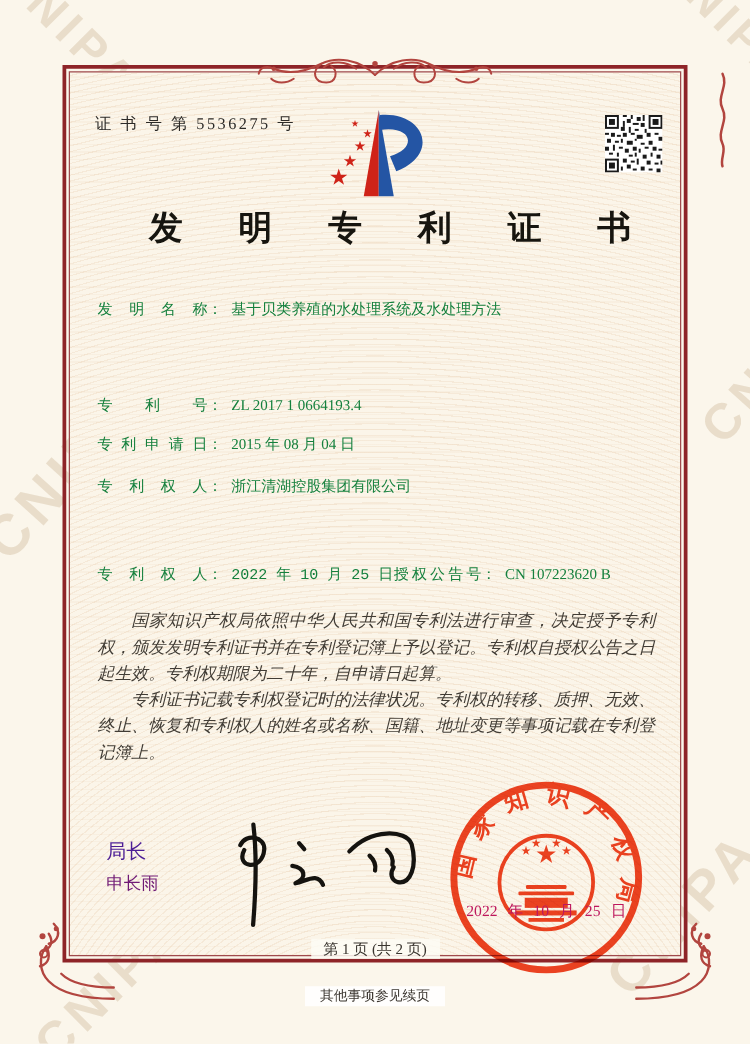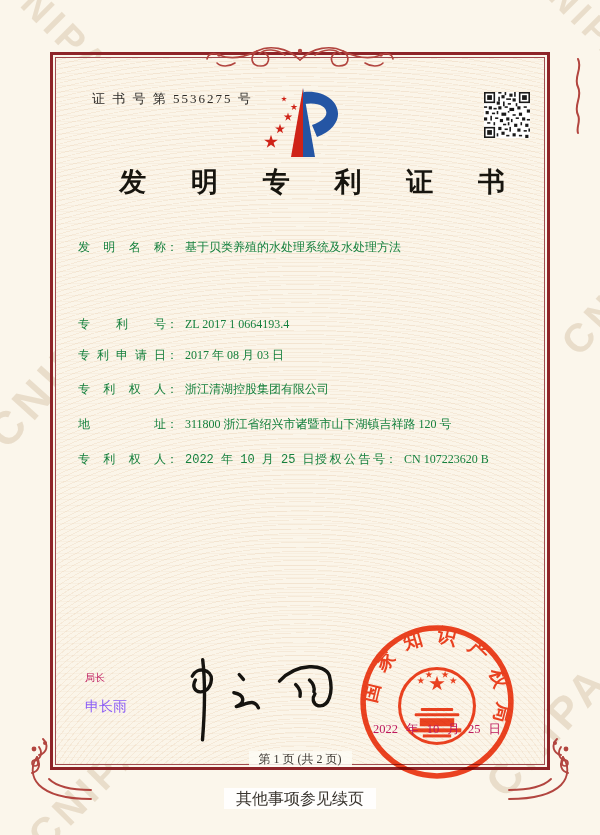--- a/index.html
+++ b/index.html
@@ -25,21 +25,21 @@
     background-color:#fbf5e9;
     background-image:
       repeating-radial-gradient(120% 75% at 50% 118%,
         rgba(198,130,66,0.10) 0 1px, transparent 1px 5px),
       repeating-linear-gradient(0deg,
         rgba(198,130,66,0.05) 0 1px, transparent 1px 6px);
   }
   
   .cert-no {
     position:absolute; left:76px; top:90px; font-size:13px;
-    letter-spacing:2px; color:#2c2a27; z-index:3;margin-left:16px;
+    letter-spacing:2px; color:#2c2a27; z-index:3;
   }
   .qr { position:absolute; left:484px; top:92px; width:46px; height:46px; z-index:3; }
   .logo { position:absolute; left:257px; top:85px; width:94px; height:78px; z-index:3; }
   .title {
     position:absolute; left:12px; top:164px; width:600px; text-align:center;
     font-size:27px; font-weight:bold; letter-spacing:19px; text-indent:19px;
     color:#17150f; z-index:3;
   }
   
   .field-row {
@@ -57,39 +57,39 @@
   .fvalue { margin-left:7px; }
   .fvalue.fixed { display:inline-block; width:128px;font-family:Liberation Mono, monospace; }
   
   .paras {
     position:absolute; left:78px; top:486px; width:446px; z-index:3;
     font-size:13.5px; line-height:21px; text-align:justify;
     color:#413c35; font-style:italic;
   }
   .paras p { margin:0; text-indent:2em; }
   
-  .sig-role { position:absolute; left:85px; top:671px; font-size:10px; z-index:3; color:#be185d; }
-  .sig-name { position:absolute; left:85px; top:698px; font-size:14px; z-index:3; color:#8b5cf6; }
+  .sig-role { position:absolute; left:85px; top:671px; font-size:16px; z-index:3; color:#4c1d95; }
+  .sig-name { position:absolute; left:85px; top:698px; font-size:14px; z-index:3; color:#701a75; }
   .sig-svg  { position:absolute; left:168px; top:648px; width:172px; height:96px; z-index:7; transform:rotate(-2deg); }
   
   .seal { position:absolute; left:356px; top:621px; width:162px; height:162px;
           z-index:5; mix-blend-mode:multiply; opacity:.95; }
   .seal-date {
     position:absolute; left:373px; top:721px; width:128px; z-index:6;
     font-size:12.5px; color:#be185d; text-align:justify; text-align-last:justify;
   }
   
   .page-info {
     position:absolute; left:0; top:751px; width:600px; text-align:center;
     font-size:12px; color:#3a352f; z-index:4;
   }
   .page-info span { background:rgba(253,251,245,0.85); padding:1px 10px; }
   .footer-note {
     position:absolute; left:0; top:789px; width:600px; text-align:center;
-    font-size:16px; color:#3a352f; z-index:3;
+    font-size:11px; color:#3a352f; z-index:3;
   }
   .footer-note span { background:rgba(255,255,255,0.9); padding:2px 12px; }
   
   .orn { position:absolute; z-index:3; pointer-events:none; }
   .orn-top { left:205px; top:41px; width:190px; height:38px; }
   .orn-bl { left:27px; top:735px; width:68px; height:68px; }
   .orn-br { left:505px; top:735px; width:68px; height:68px; }
   .orn-right { left:571px; top:57px; width:14px; height:78px; }
 </style>
 </head>
@@ -246,32 +246,33 @@
 
   <div class="title">发 明 专 利 证 书</div>
 
   <div class="field-row" style="top:239px">
     <span class="flabel">发明名称</span><span>：</span><span class="fvalue">基于贝类养殖的水处理系统及水处理方法</span>
   </div>
   <div class="field-row" style="top:316px">
     <span class="flabel">专利号</span><span>：</span><span class="fvalue">ZL 2017 1 0664193.4</span>
   </div>
   <div class="field-row" style="top:347px">
-    <span class="flabel">专利申请日</span><span>：</span><span class="fvalue">2017 年 08 月 03 日</span>
+    <span class="flabel">专利申请日</span><span>：</span><span class="fvalue">2015 年 08 月 04 日</span>
   </div>
   <div class="field-row" style="top:381px">
     <span class="flabel">专利权人</span><span>：</span><span class="fvalue">浙江清湖控股集团有限公司</span>
   </div>
-  <div class="field-row" style="top:416px">
-    <span class="flabel">地址</span><span>：</span><span class="fvalue">311800 浙江省绍兴市诸暨市山下湖镇吉祥路 120 号</span>
-  </div>
   <div class="field-row" style="top:451px">
     <span class="flabel">专利权人</span><span>：</span><span class="fvalue fixed">2022 年 10 月 25 日</span><span class="flabel2">授权公告号</span><span>：</span><span class="fvalue">CN 107223620 B</span>
   </div>
 
+  <div class="paras">
+    <p>国家知识产权局依照中华人民共和国专利法进行审查，决定授予专利权，颁发发明专利证书并在专利登记簿上予以登记。专利权自授权公告之日起生效。专利权期限为二十年，自申请日起算。</p>
+    <p>专利证书记载专利权登记时的法律状况。专利权的转移、质押、无效、终止、恢复和专利权人的姓名或名称、国籍、地址变更等事项记载在专利登记簿上。</p>
+  </div>
 
   <div class="sig-role">局长</div>
   <div class="sig-name">申长雨</div>
   <svg class="sig-svg" viewBox="0 0 172 96">
     <g stroke="#15130f" stroke-width="3.4" fill="none" stroke-linecap="round" stroke-linejoin="round">
       <path d="M28,30 C20,44 42,48 44,30 C45,20 30,16 25,26"></path>
       <path d="M36,10 C38,34 36,64 33,90"></path>
       <path d="M72,26 l4,5"></path>
       <path d="M66,44 C76,46 78,54 68,58 C78,56 86,50 90,60"></path>
       <path d="M112,34 C130,16 158,18 162,30 C166,48 160,62 150,60 C144,58 144,52 147,48"></path>

